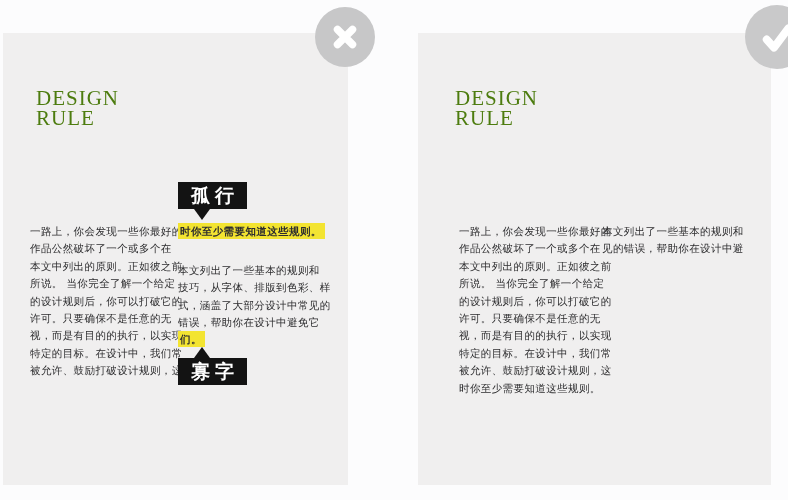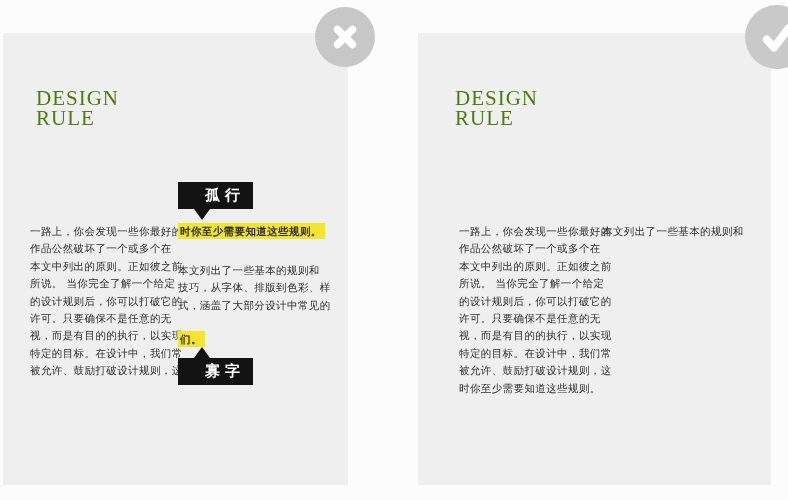--- a/index.html
+++ b/index.html
@@ -24,22 +24,22 @@
     height:17.4px;line-height:17.4px;font-size:10.5px;letter-spacing:0.4px;
     color:#2d2d2f;white-space:nowrap;
     font-family:"DejaVu Serif","Liberation Serif",serif;
   }
   .abs-line{position:absolute;}
   .hl{
     background:#f3e431;font-weight:700;padding:2px 3px 2px 2px;
   }
   .badge{
     position:absolute;background:#131313;color:#ffffff;
-    height:27px;line-height:27px;padding:0 8px 0 27px;
-    font-size:15px;font-weight:700;letter-spacing:5px;white-space:nowrap;
+    height:27px;line-height:27px;padding:0 8px 0 13px;
+    font-size:19px;font-weight:700;letter-spacing:5px;white-space:nowrap;
     font-family:"DejaVu Serif","Liberation Serif",serif;
   }
   .badge::after{
     content:"";position:absolute;left:16px;
     border-left:8px solid transparent;border-right:8px solid transparent;
   }
   .badge-down::after{top:100%;border-top:11px solid #131313;}
   .badge-up::after{bottom:100%;border-bottom:11px solid #131313;}
   .icon-circle{
     position:absolute;border-radius:50%;
@@ -75,20 +75,21 @@
     <div class="badge badge-down" style="left:175px;top:149px;">孤行</div>
 
     <div class="line abs-line" style="left:175px;top:190px;">
       <span class="hl">时你至少需要知道这些规则。</span>
     </div>
 
     <div class="col" style="left:175px;top:229px;width:138px;">
         <div class="line">本文列出了一些基本的规则和</div>
         <div class="line">技巧，从字体、排版到色彩、样</div>
         <div class="line">式，涵盖了大部分设计中常见的</div>
+        <div class="line">错误，帮助你在设计中避免它</div>
       </div>
 
     <div class="line abs-line" style="left:175px;top:298px;">
       <span class="hl">们。</span>
     </div>
 
     <div class="badge badge-up" style="left:175px;top:325px;">寡字</div>
   </section>
 
   <section class="panel" id="panel-right">
@@ -105,20 +106,21 @@
         <div class="line">的设计规则后，你可以打破它的</div>
         <div class="line">许可。只要确保不是任意的无</div>
         <div class="line">视，而是有目的的执行，以实现</div>
         <div class="line">特定的目标。在设计中，我们常</div>
         <div class="line">被允许、鼓励打破设计规则，这</div>
         <div class="line">时你至少需要知道这些规则。</div>
       </div>
 
     <div class="col" style="left:184px;top:190px;width:138px;">
         <div class="line">本文列出了一些基本的规则和</div>
+        <div class="line">见的错误，帮助你在设计中避</div>
       </div>
   </section>
 
   <div class="icon-circle" id="icon-x">
     <svg viewBox="0 0 24 24" aria-hidden="true">
       <path d="M7 7 L17 17 M17 7 L7 17" stroke="#ffffff" stroke-width="5" stroke-linecap="round" fill="none"></path>
     </svg>
   </div>
   <div class="icon-circle" id="icon-check">
     <svg viewBox="0 0 24 24" aria-hidden="true">

